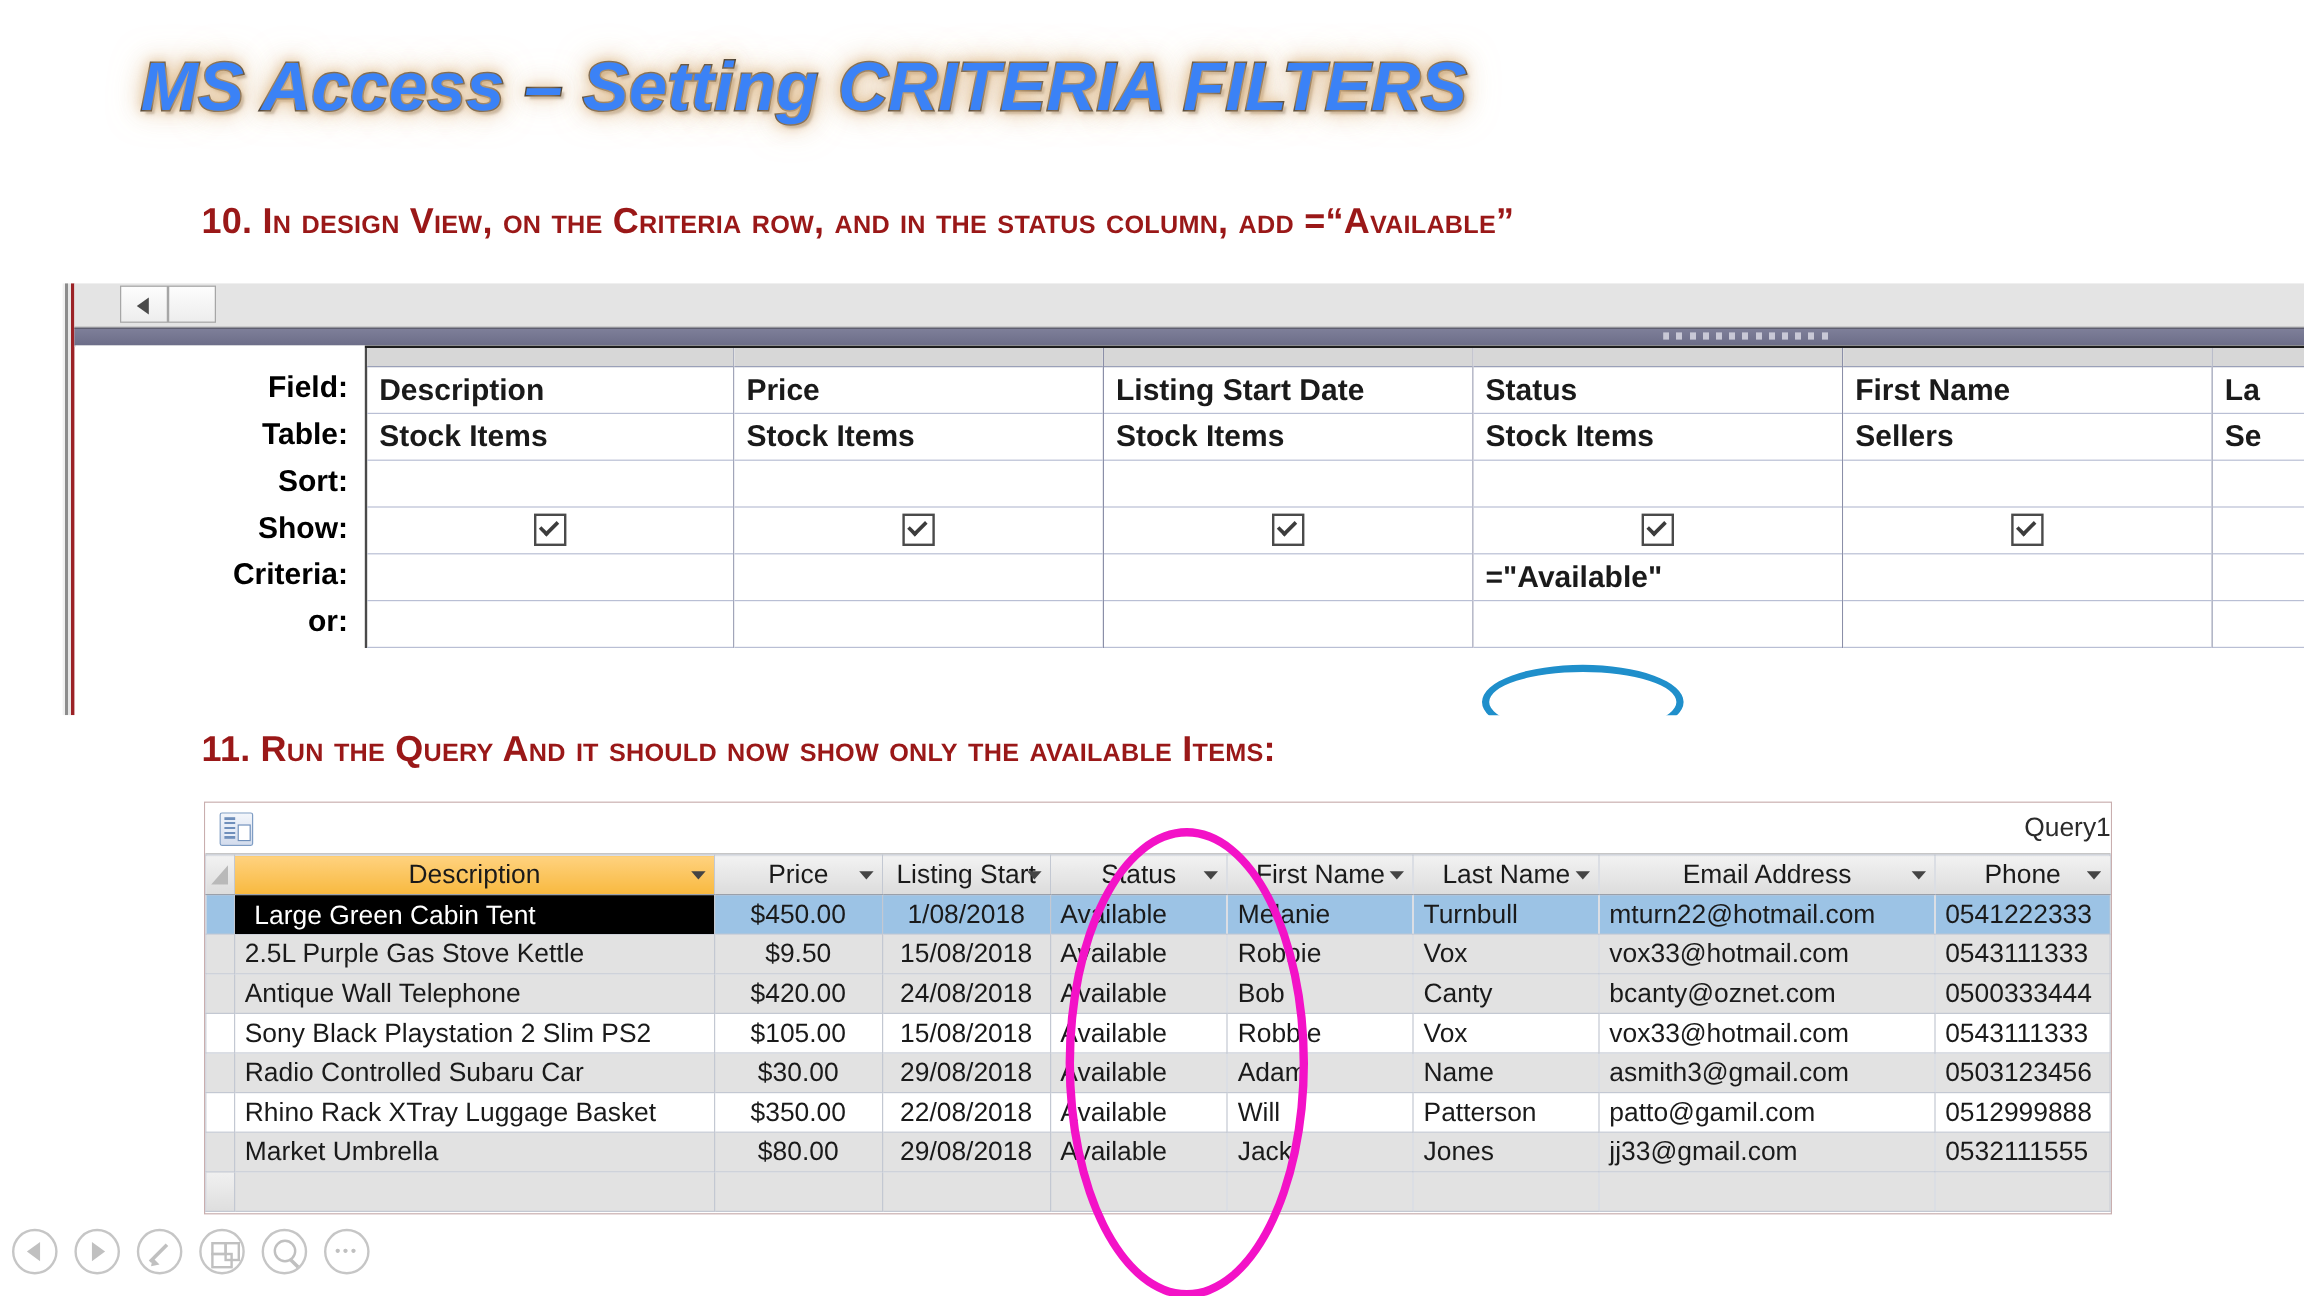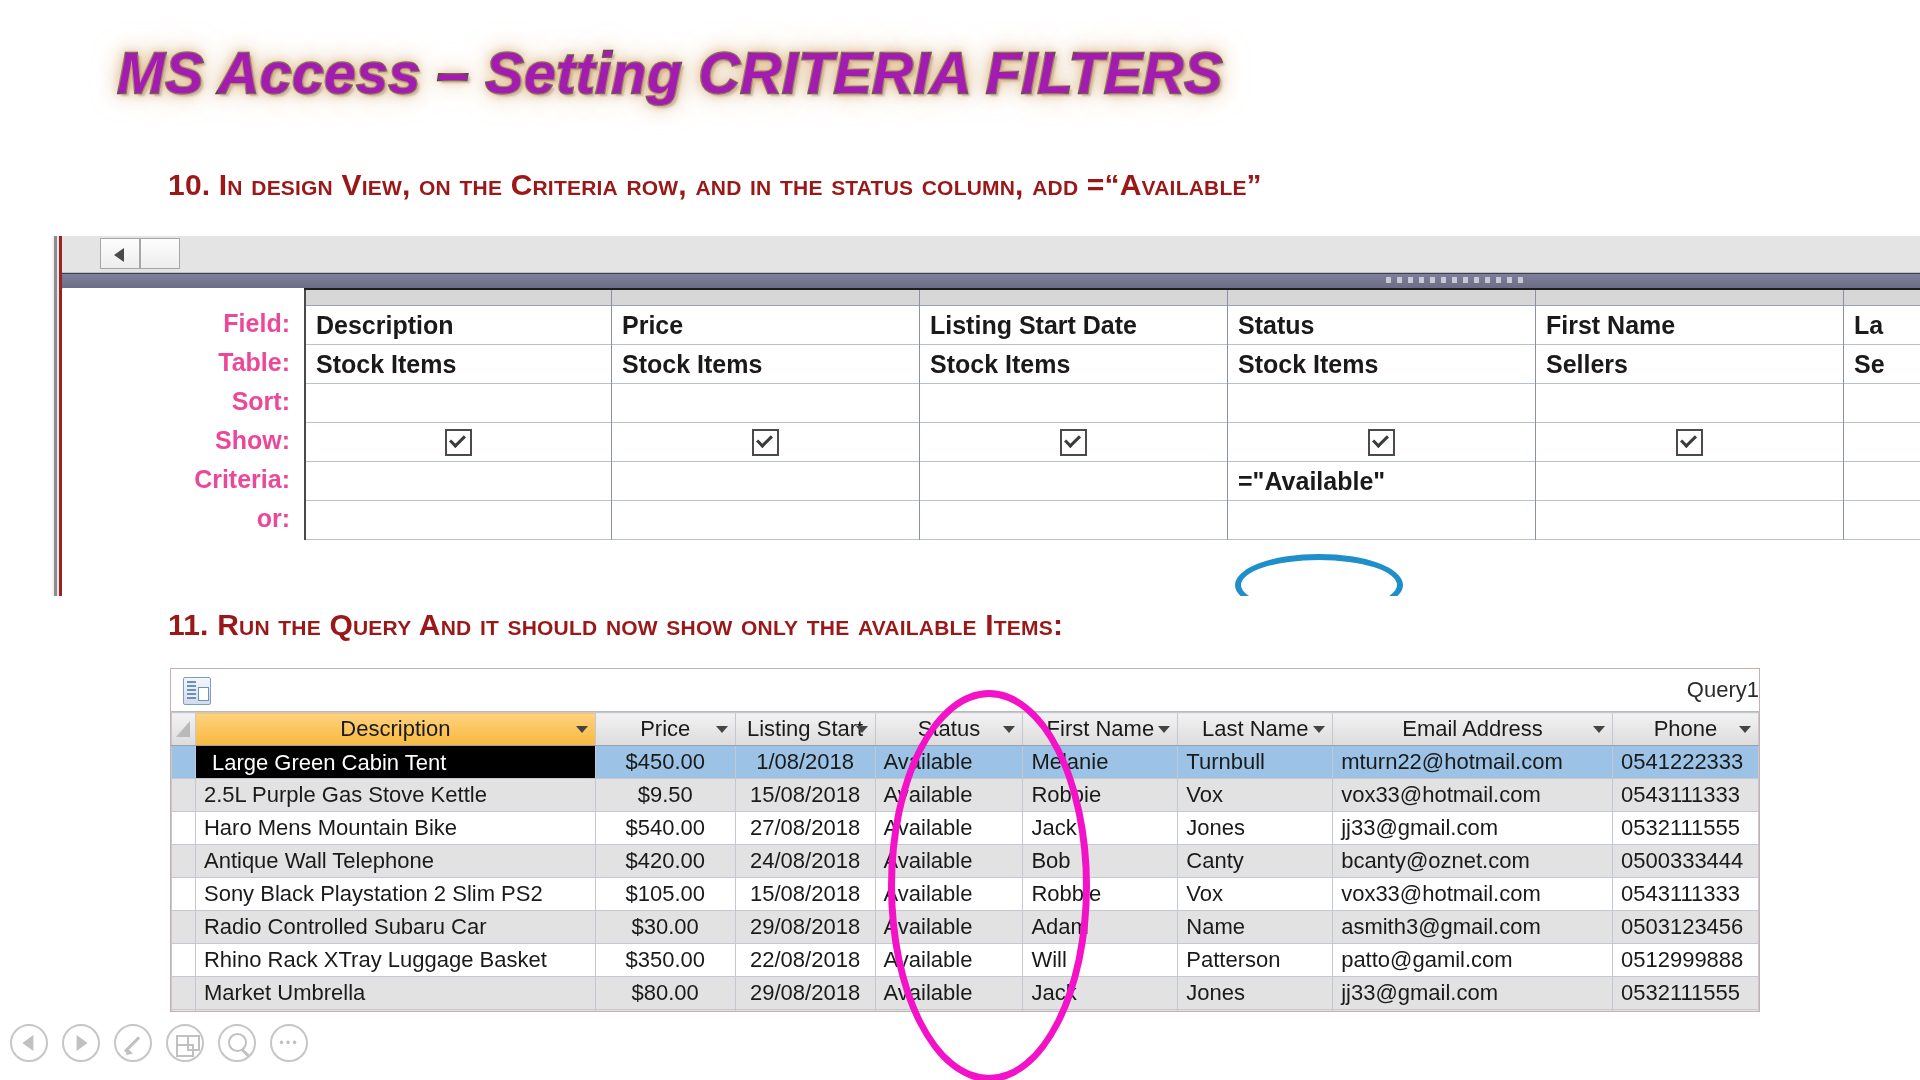--- a/index.html
+++ b/index.html
@@ -14,21 +14,21 @@
   
   #slide-title{
     position:absolute;
     left:0;top:40px;width:1340px;
     text-align:center;
     font-family:"Liberation Sans", sans-serif;
     font-size:57px;
     font-weight:bold;
     font-style:italic;
     letter-spacing:0.5px;
-    color:#a21caf;
+    color:#3b82f6;
     -webkit-text-stroke:2.4px #1a1a1a;
     paint-order:stroke fill;
     text-shadow:
       0 0 9px rgba(222,184,135,.95),
       0 0 18px rgba(222,184,135,.85),
       0 0 28px rgba(222,184,135,.6),
       3px 3px 2px rgba(80,60,40,.35);
     white-space:nowrap;
   }
 
@@ -124,21 +124,21 @@
     width:12px;height:6px;border-left:3px solid #3c3c3c;border-bottom:3px solid #3c3c3c;
     transform:rotate(-45deg);
   }
   
   #qlabels{
     position:absolute;left:60px;top:68px;width:188px;
     text-align:right;
   }
   .qlabel{
     height:39px;line-height:39px;
-    font-size:25px;font-weight:bold;color:#ec4899;
+    font-size:25px;font-weight:bold;color:#000000;
     font-family:"Liberation Sans", sans-serif;
     padding-right:10px;
   }
 
   
   .ellipse{
     position:absolute;border-radius:50%;
     box-sizing:border-box;pointer-events:none;
   }
   .ell-blue{border:6px solid #1F8FCB;}
@@ -459,31 +459,20 @@
         <td class="rowsel"></td>
         <td class="desc">2.5L Purple Gas Stove Kettle</td>
         <td class="num">$9.50</td>
         <td class="num">15/08/2018</td>
         <td>Available</td>
         <td>Robbie</td>
         <td>Vox</td>
         <td>vox33@hotmail.com</td>
         <td>0543111333</td>
       </tr>
-      <tr class="plain">
-        <td class="rowsel"></td>
-        <td class="desc">Haro Mens Mountain Bike</td>
-        <td class="num">$540.00</td>
-        <td class="num">27/08/2018</td>
-        <td>Available</td>
-        <td>Jack</td>
-        <td>Jones</td>
-        <td>jj33@gmail.com</td>
-        <td>0532111555</td>
-      </tr>
       <tr class="alt">
         <td class="rowsel"></td>
         <td class="desc">Antique Wall Telephone</td>
         <td class="num">$420.00</td>
         <td class="num">24/08/2018</td>
         <td>Available</td>
         <td>Bob</td>
         <td>Canty</td>
         <td>bcanty@oznet.com</td>
         <td>0500333444</td>

